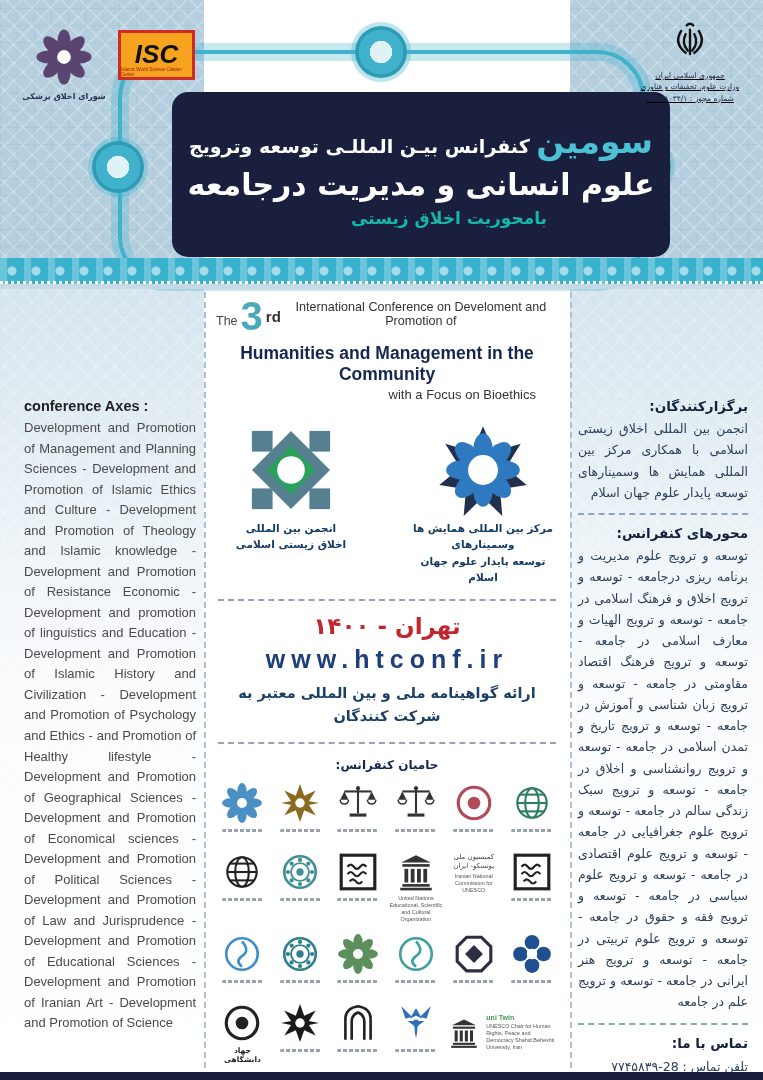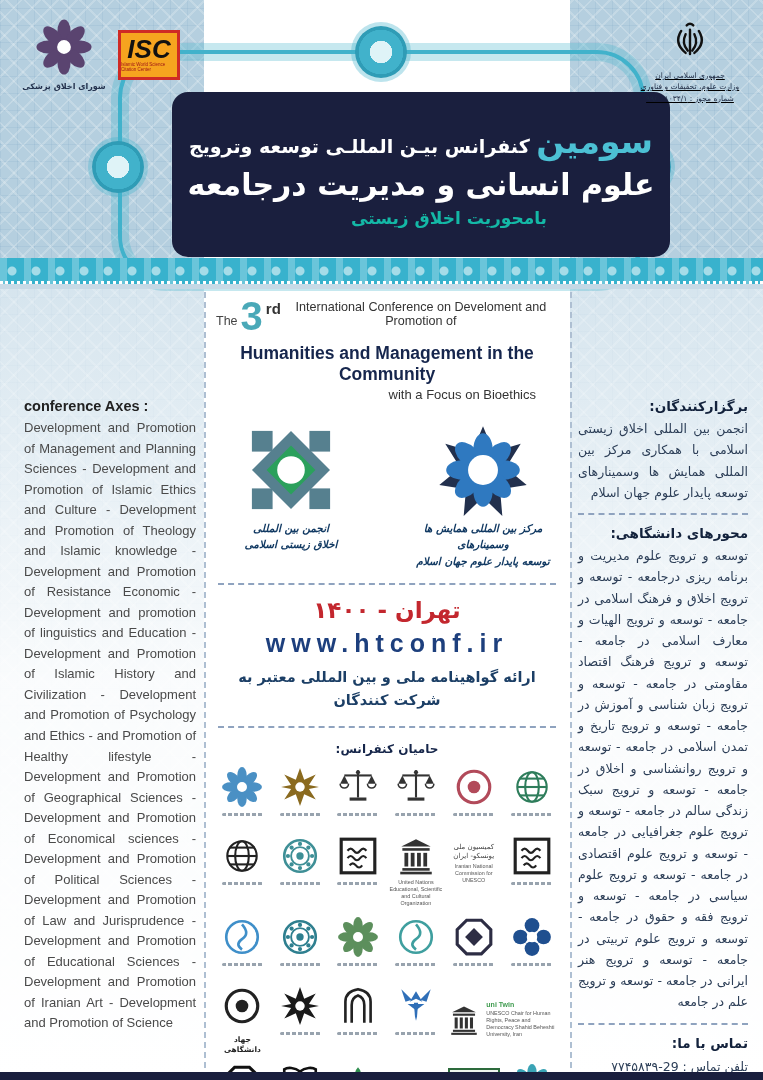--- a/index.html
+++ b/index.html
@@ -39,61 +39,61 @@
   .banner .l3{ color:#14b8a6; font-size:17px; font-weight:bold; transform:translateX(28px); }
 
   .band{ position:absolute; left:0; top:258px; width:763px; height:26px; background:#38b2cd;
     background-image:
       radial-gradient(circle at 12px 13px, rgba(255,255,255,.55) 4px, transparent 5px),
       repeating-linear-gradient(90deg, rgba(255,255,255,.25) 0 7px, transparent 7px 24px);
     background-size:24px 26px, auto; border-bottom:3px dotted #fff;
     box-shadow:0 5px 0 rgba(199,216,228,.9); }
 
   
-  .seal{ position:absolute; left:18px; top:18px; width:92px; text-align:center; }
+  .seal{ position:absolute; left:18px; top:28px; width:92px; text-align:center; }
   .seal svg{ width:58px; height:58px; color:#5a4470; }
   .seal .cap{ display:block; font-size:8px; color:#24324e; font-weight:bold; margin-top:2px; }
-  .isc-box{ position:absolute; left:118px; top:30px; width:62px; height:50px; background:#f6a41f;
-    border:3px solid #cf2a25; display:flex; flex-direction:column; align-items:center; justify-content:center; }
+  .isc-box{ position:absolute; left:118px; top:30px; width:77px; height:50px; background:#f6a41f;
+    border:3px solid #cf2a25; display:flex; flex-direction:column; align-items:center; justify-content:flex-end; }
   .isc-text{ font-family:"Liberation Sans",sans-serif; font-size:26px; font-weight:900; color:#111; line-height:.9; font-style:italic; }
   .isc-sub{ font-family:"Liberation Sans",sans-serif; font-size:4.5px; color:#a01818; margin-top:1px; }
 
   
   .gov{ position:absolute; right:18px; top:20px; width:110px; text-align:center; direction:rtl;text-decoration:underline; }
   .gov svg{ width:44px; height:46px; }
   .gov .g{ display:block; font-size:7.5px; color:#1c2840; line-height:1.5; }
 
   
   .center-content{ position:absolute; left:206px; top:290px; width:362px; height:782px;
     padding:10px 10px 0 10px; text-align:center; }
   .en-title{ font-family:"Liberation Sans",sans-serif; color:#223; }
   .en-l1{ display:flex; align-items:flex-end; justify-content:center; gap:3px; }
   .en-l1 .the{ font-size:12.5px; color:#444; padding-bottom:3px; }
   .en-l1 .num{ font-size:40px; line-height:.75; font-weight:bold; color:#4aa9b8; }
-  .en-l1 .ord{ font-size:15px; font-weight:bold; color:#333; align-self:flex-start; }
+  .en-l1 .ord{ font-size:15px; font-weight:bold; color:#333; align-self:flex-start;margin-top:8px; }
   .en-l1 .rest{ font-size:12.6px; color:#333; padding-bottom:3px; }
   .en-l2{ font-size:17.5px; font-weight:bold; color:#16264d; margin-top:12px; }
   .en-l3{ font-size:13px; color:#333; text-align:right; padding-right:22px; margin-top:2px; }
 
-  .org-logos{ display:flex; justify-content:center; gap:42px; margin-top:22px;font-style:italic; }
+  .org-logos{ display:flex; justify-content:center; gap:42px; margin-top:22px; }
   .org-fig{ width:150px; text-align:center; }
   .org-fig svg{ width:92px; height:92px; }
   .org-cap{ display:block; font-size:10.5px; font-weight:bold; color:#123a63; line-height:1.55; direction:rtl; }
 
   .h-dash{ border-top:2px dashed #8fa3bf; margin:14px 2px 0 2px; }
   .city{ margin-top:12px; font-size:23px; font-weight:bold; color:#c3272e; direction:rtl; }
   .url{ margin-top:6px; font-family:"Liberation Sans",sans-serif; font-size:25px; font-weight:bold;
         color:#1d3f7d; letter-spacing:6px; }
   .cert{ margin-top:8px; font-size:14.5px; font-weight:bold; color:#1c3f66; direction:rtl; line-height:1.6; }
   .sponsors-h{ margin-top:14px; font-size:12px; font-weight:bold; color:#16264a; direction:rtl; }
 
   .grid{ margin-top:10px; display:grid; grid-template-columns:repeat(6,1fr); column-gap:5px; row-gap:9px; }
   .cell{ display:flex; flex-direction:column; align-items:center; min-height:60px; }
   .cell svg{ width:42px; height:42px; flex:0 0 auto; }
-  .cap6{ font-size:6px; color:#666; line-height:1.25; margin-top:8px; direction:rtl; }
+  .cap6{ font-size:6px; color:#666; line-height:1.25; margin-top:2px; direction:rtl; }
   .cap-en{ font-family:"Liberation Sans",sans-serif; font-size:5.4px; color:#555; line-height:1.3; margin-top:2px; direction:ltr; }
   .squig{ width:78%; height:3px; margin-top:5px;
     background:repeating-linear-gradient(90deg,#98a3ae 0 4px, transparent 4px 6px); border-radius:2px; }
   .wide{ grid-column:span 2; flex-direction:row; gap:5px; align-items:center; text-align:left; }
   .wide svg{ width:34px; height:34px; }
   .unitwin{ font-family:"Liberation Sans",sans-serif; font-size:7px; font-weight:bold; color:#3f9b4f; }
   .icsd{ width:52px; height:30px; border:2px solid #2d6b3c; background:#eef5ee; display:flex;
     align-items:center; justify-content:center; font-family:"Liberation Sans",sans-serif;
     font-weight:900; font-size:14px; color:#2d6b3c; margin-top:5px; }
 
@@ -519,22 +519,22 @@
 
   <div class="col-left">
     <h3>conference Axes :</h3>
     <p>Development and Promotion of Management and Planning Sciences - Development and Promotion of Islamic Ethics and Culture - Development and Promotion of Theology and Islamic knowledge - Development and Promotion of Resistance Economic - Development and promotion of linguistics and Education - Development and Promotion of Islamic History and Civilization - Development and Promotion of Psychology and Ethics - and Promotion of Healthy lifestyle - Development and Promotion of Geographical Sciences - Development and Promotion of Economical sciences - Development and Promotion of Political Sciences - Development and Promotion of Law and Jurisprudence - Development and Promotion of Educational Sciences - Development and Promotion of Iranian Art - Development and Promotion of Science</p>
   </div>
 
   <div class="col-right">
     <h3>برگزارکنندگان:</h3>
     <p>انجمن بین المللی اخلاق زیستی اسلامی با همکاری مرکز بین المللی همایش ها وسمینارهای توسعه پایدار علوم جهان اسلام</p>
     <div class="h-dash"></div>
-    <h3>محورهای دانشگاهی:</h3>
+    <h3>محورهای کنفرانس:</h3>
     <p>توسعه و ترویج علوم مدیریت و برنامه ریزی درجامعه - توسعه و ترویج اخلاق و فرهنگ اسلامی در جامعه - توسعه و ترویج الهیات و معارف اسلامی در جامعه - توسعه و ترویج فرهنگ اقتصاد مقاومتی در جامعه - توسعه و ترویج زبان شناسی و آموزش در جامعه - توسعه و ترویج تاریخ و تمدن اسلامی در جامعه - توسعه و ترویج روانشناسی و اخلاق در جامعه - توسعه و ترویج سبک زندگی سالم در جامعه - توسعه و ترویج علوم جغرافیایی در جامعه - توسعه و ترویج علوم اقتصادی در جامعه - توسعه و ترویج علوم سیاسی در جامعه - توسعه و ترویج فقه و حقوق در جامعه - توسعه و ترویج علوم تربیتی در جامعه - توسعه و ترویج هنر ایرانی در جامعه - توسعه و ترویج علم در جامعه</p>
     <div class="h-dash"></div>
     <h3>تماس با ما:</h3>
-    <div class="contact-line">تلفن تماس : 29-۷۷۴۵۸۳۹</div>
+    <div class="contact-line">تلفن تماس : 28-۷۷۴۵۸۳۹</div>
     <div class="contact-line">ایمیل : info@htconf.ir</div>
   </div>
 
   <div class="bottom-bar"></div>
 </div>
 
 </body></html>

